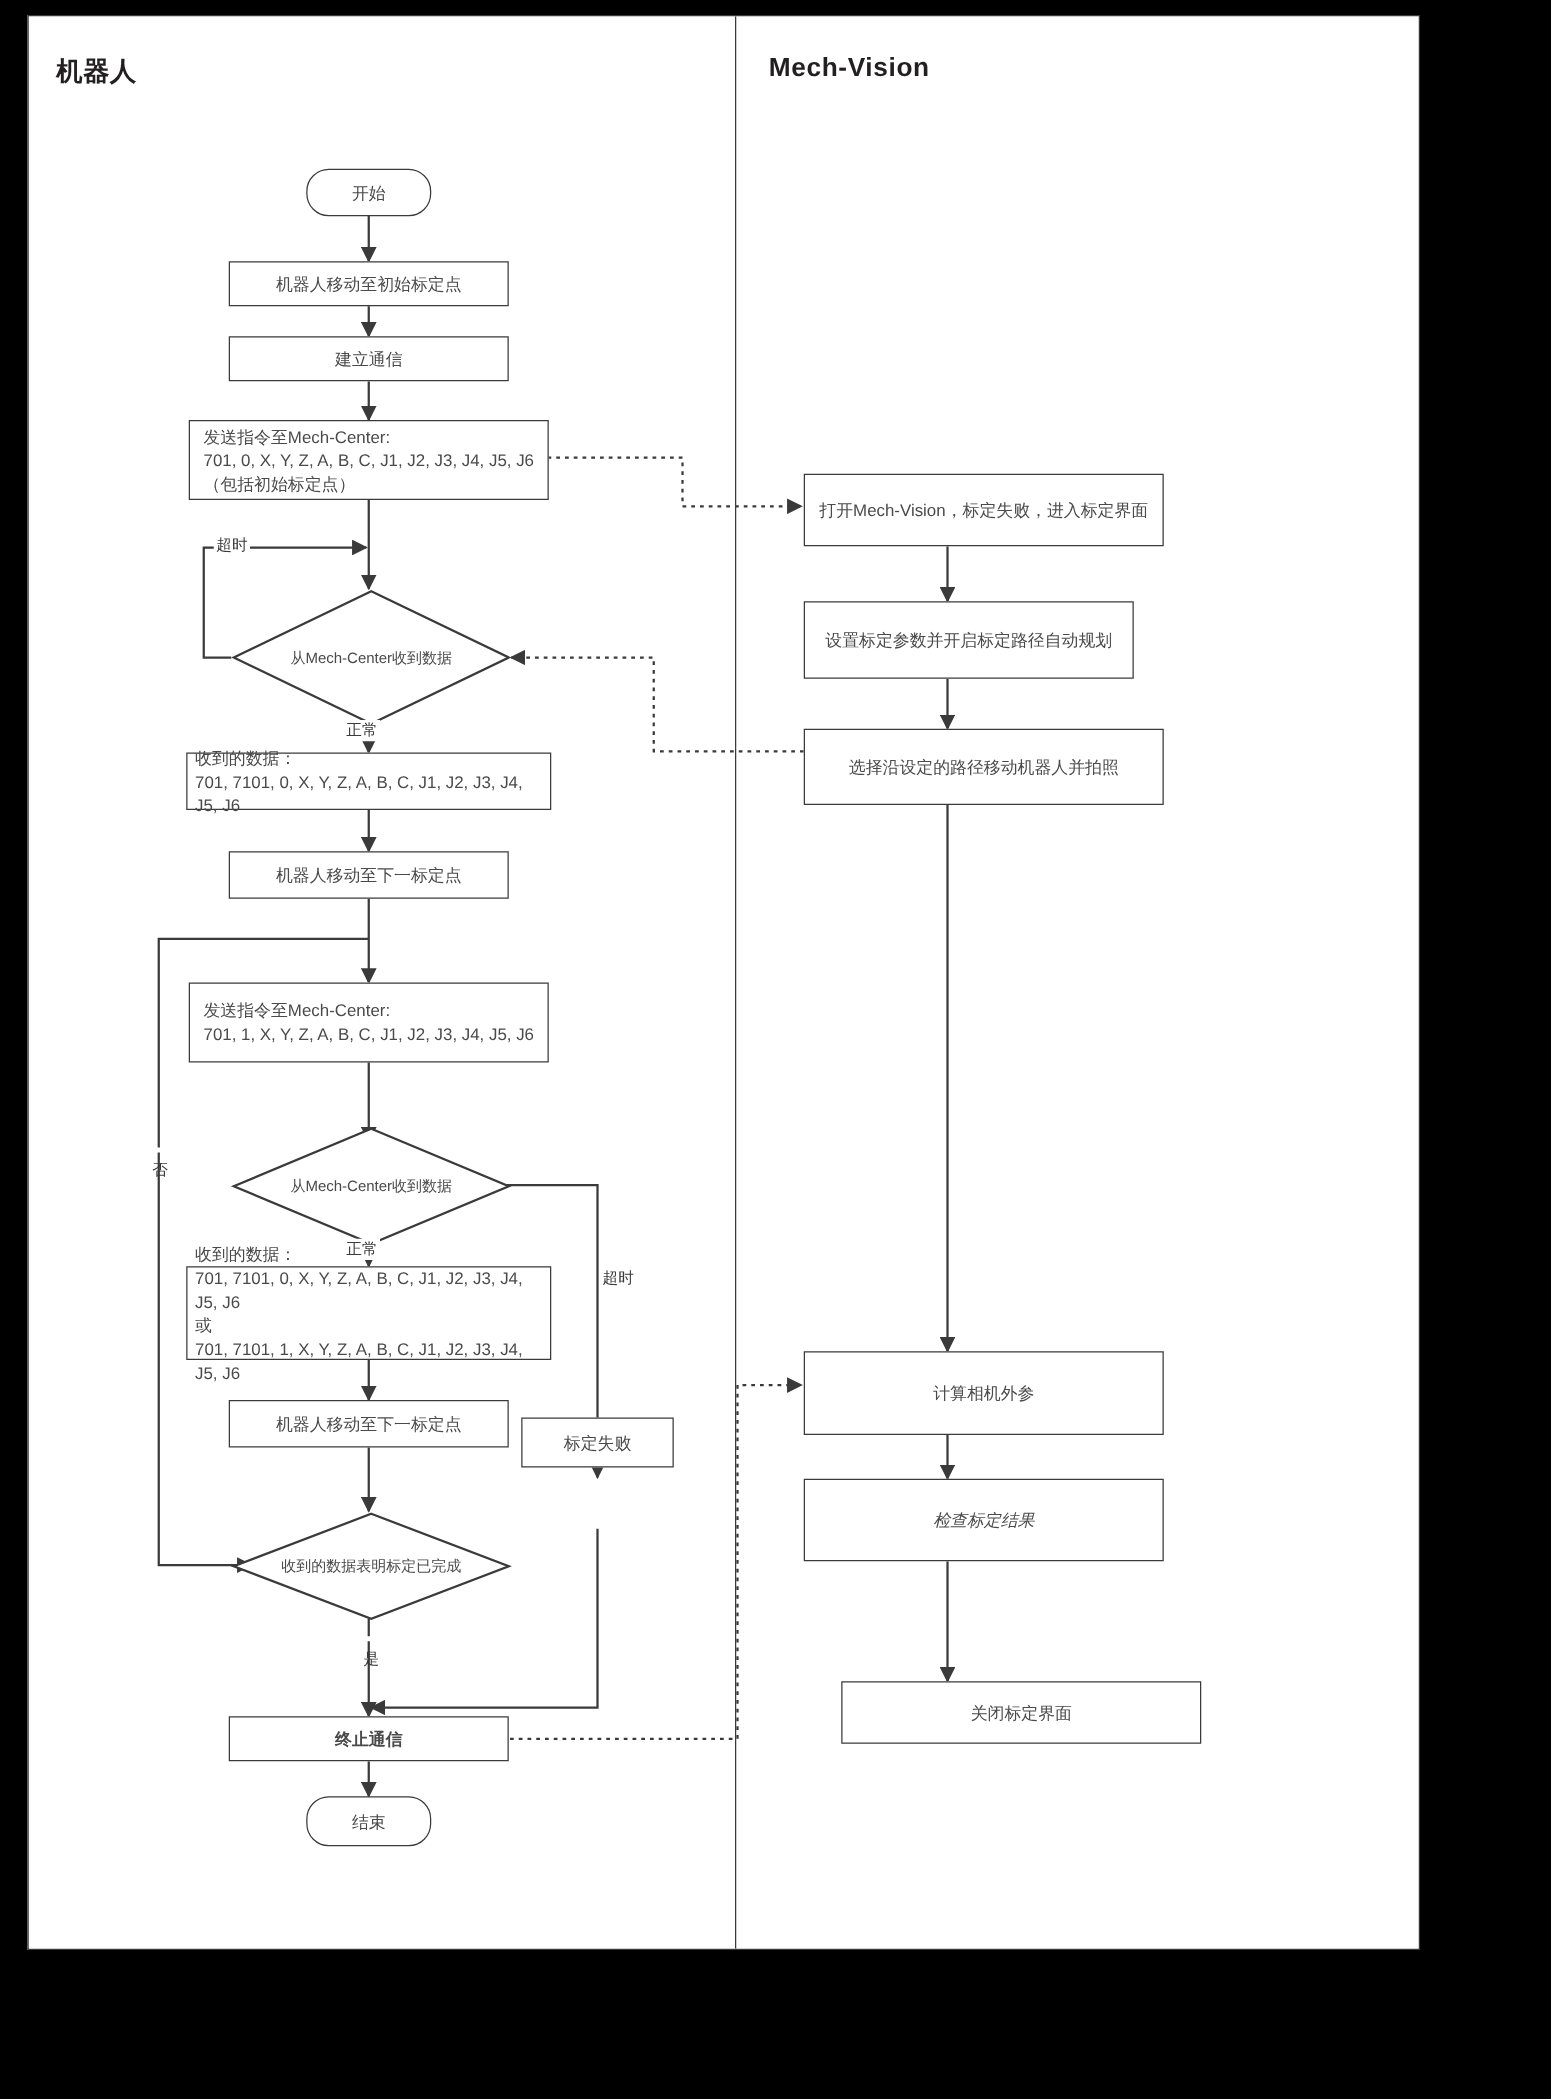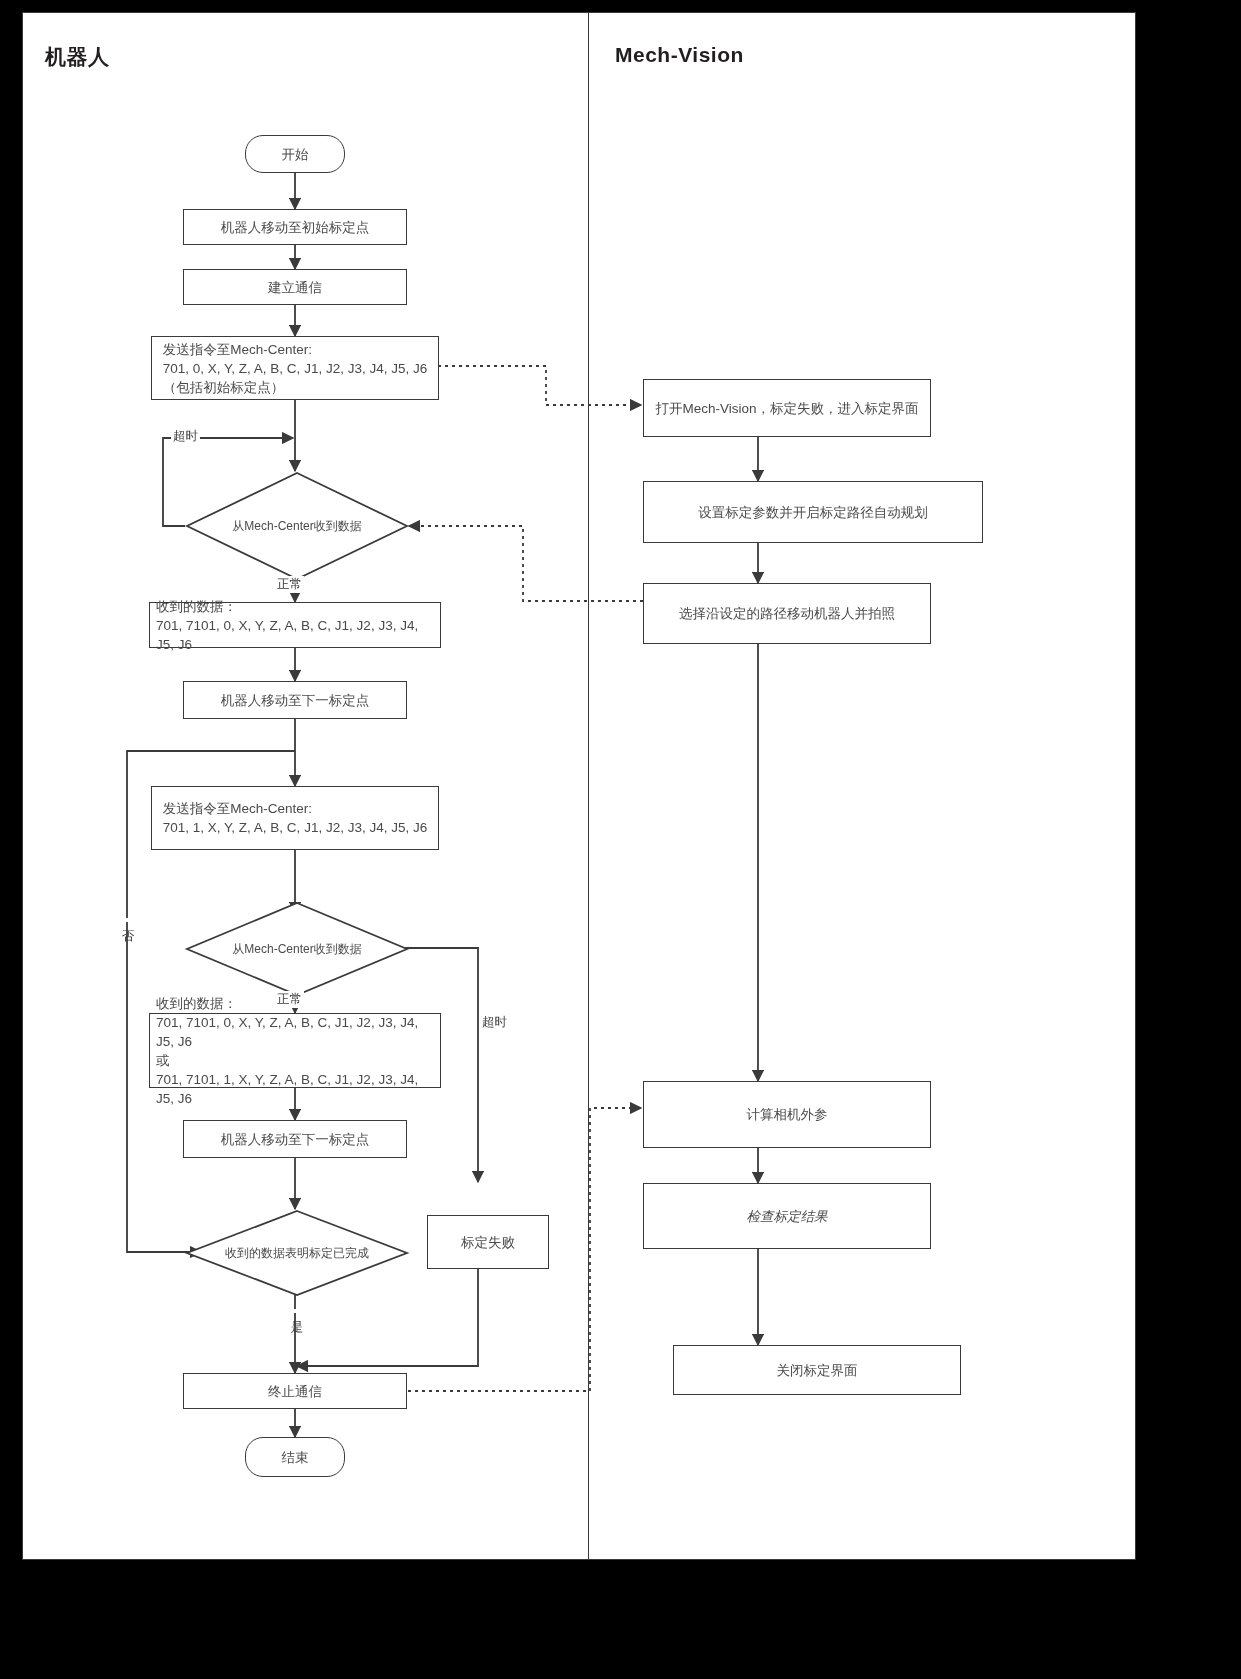--- a/index.html
+++ b/index.html
@@ -208,29 +208,29 @@
 
   <div class="node" style="left:160px; top:1107px; width:224px; height:38px;">机器人移动至下一标定点</div>
 
   <div class="diamond-wrap" style="left:162px; top:1196px; width:224px; height:88px;">
     <svg width="224" height="88" viewBox="0 0 224 88">
       <polygon points="112,2 222,44 112,86 2,44" fill="#ffffff" stroke="#3a3a3a" stroke-width="1.8"></polygon>
     </svg>
     <div class="diamond-label">收到的数据表明标定已完成</div>
   </div>
 
-  <div class="node" style="left:394px; top:1202px; width:122px; height:54px;margin-left:10px;">标定失败</div>
-
-  <div class="node" style="left:160px; top:1360px; width:224px; height:36px;">终止通信</div>
+  <div class="node" style="left:394px; top:1121px; width:122px; height:40px;">标定失败</div>
+
+  <div class="node" style="left:160px; top:1360px; width:224px; height:36px;font-weight:bold;">终止通信</div>
 
   <div class="node terminal" style="left:222px; top:1424px; width:100px; height:40px;">结束</div>
 
   <div class="node" style="left:620px; top:366px; width:288px; height:58px;">打开Mech-Vision，标定失败，进入标定界面</div>
 
-  <div class="node" style="left:620px; top:468px; width:340px; height:62px;">设置标定参数并开启标定路径自动规划</div>
+  <div class="node" style="left:620px; top:468px; width:264px; height:62px;">设置标定参数并开启标定路径自动规划</div>
 
   <div class="node" style="left:620px; top:570px; width:288px; height:61px;">选择沿设定的路径移动机器人并拍照</div>
 
   <div class="node" style="left:620px; top:1068px; width:288px; height:67px;">计算相机外参</div>
 
   <div class="node" style="left:620px; top:1170px; width:288px; height:66px;font-style:italic;">检查标定结果</div>
 
   <div class="node" style="left:620px; top:1332px; width:288px; height:50px;margin-left:30px;">关闭标定界面</div>
 
   <div class="edge-label" style="left:148px; top:415px;">超时</div>

